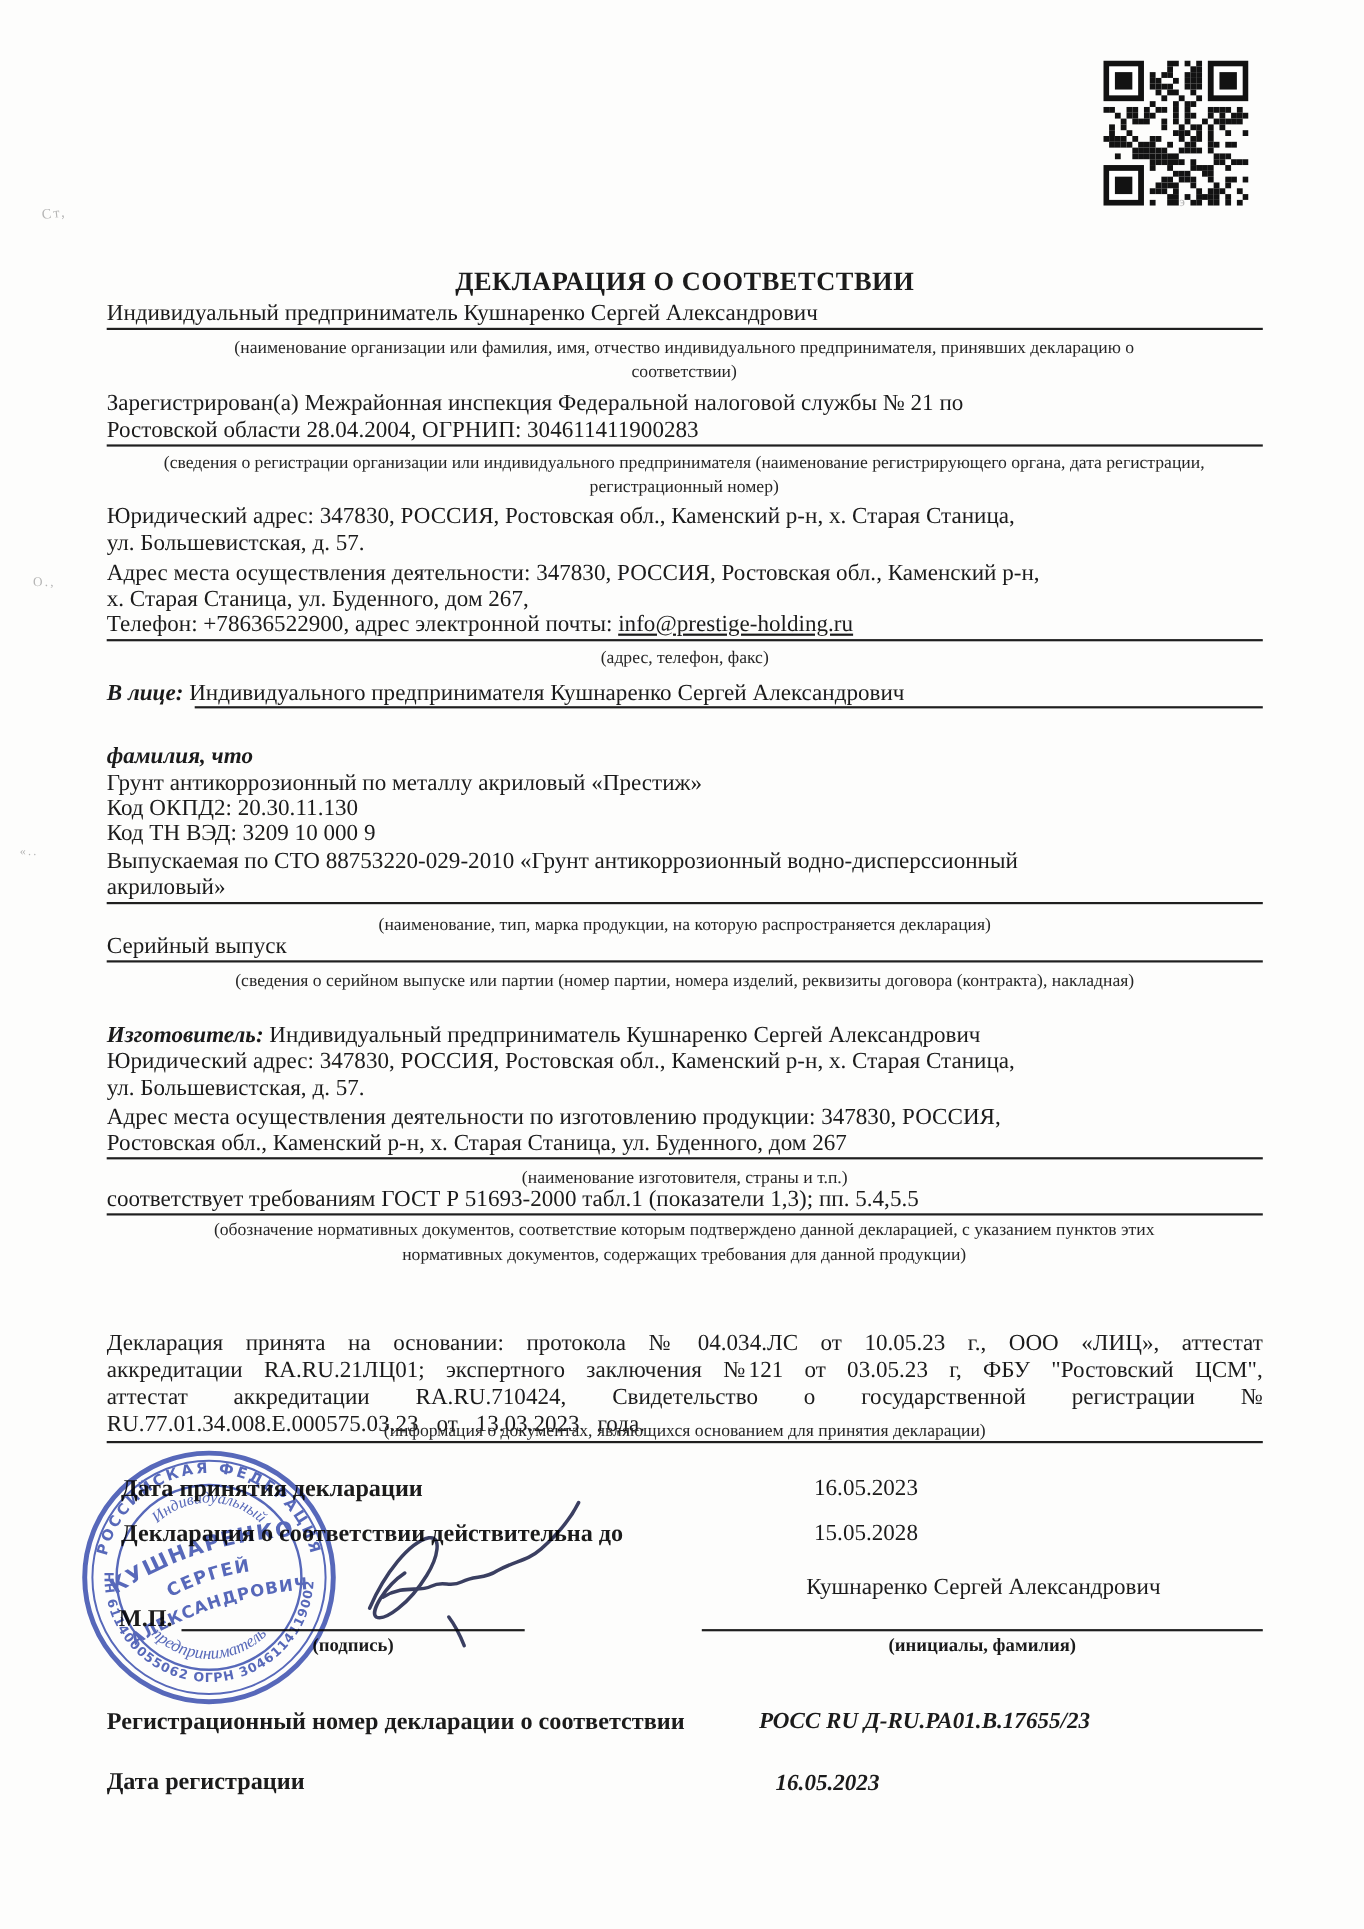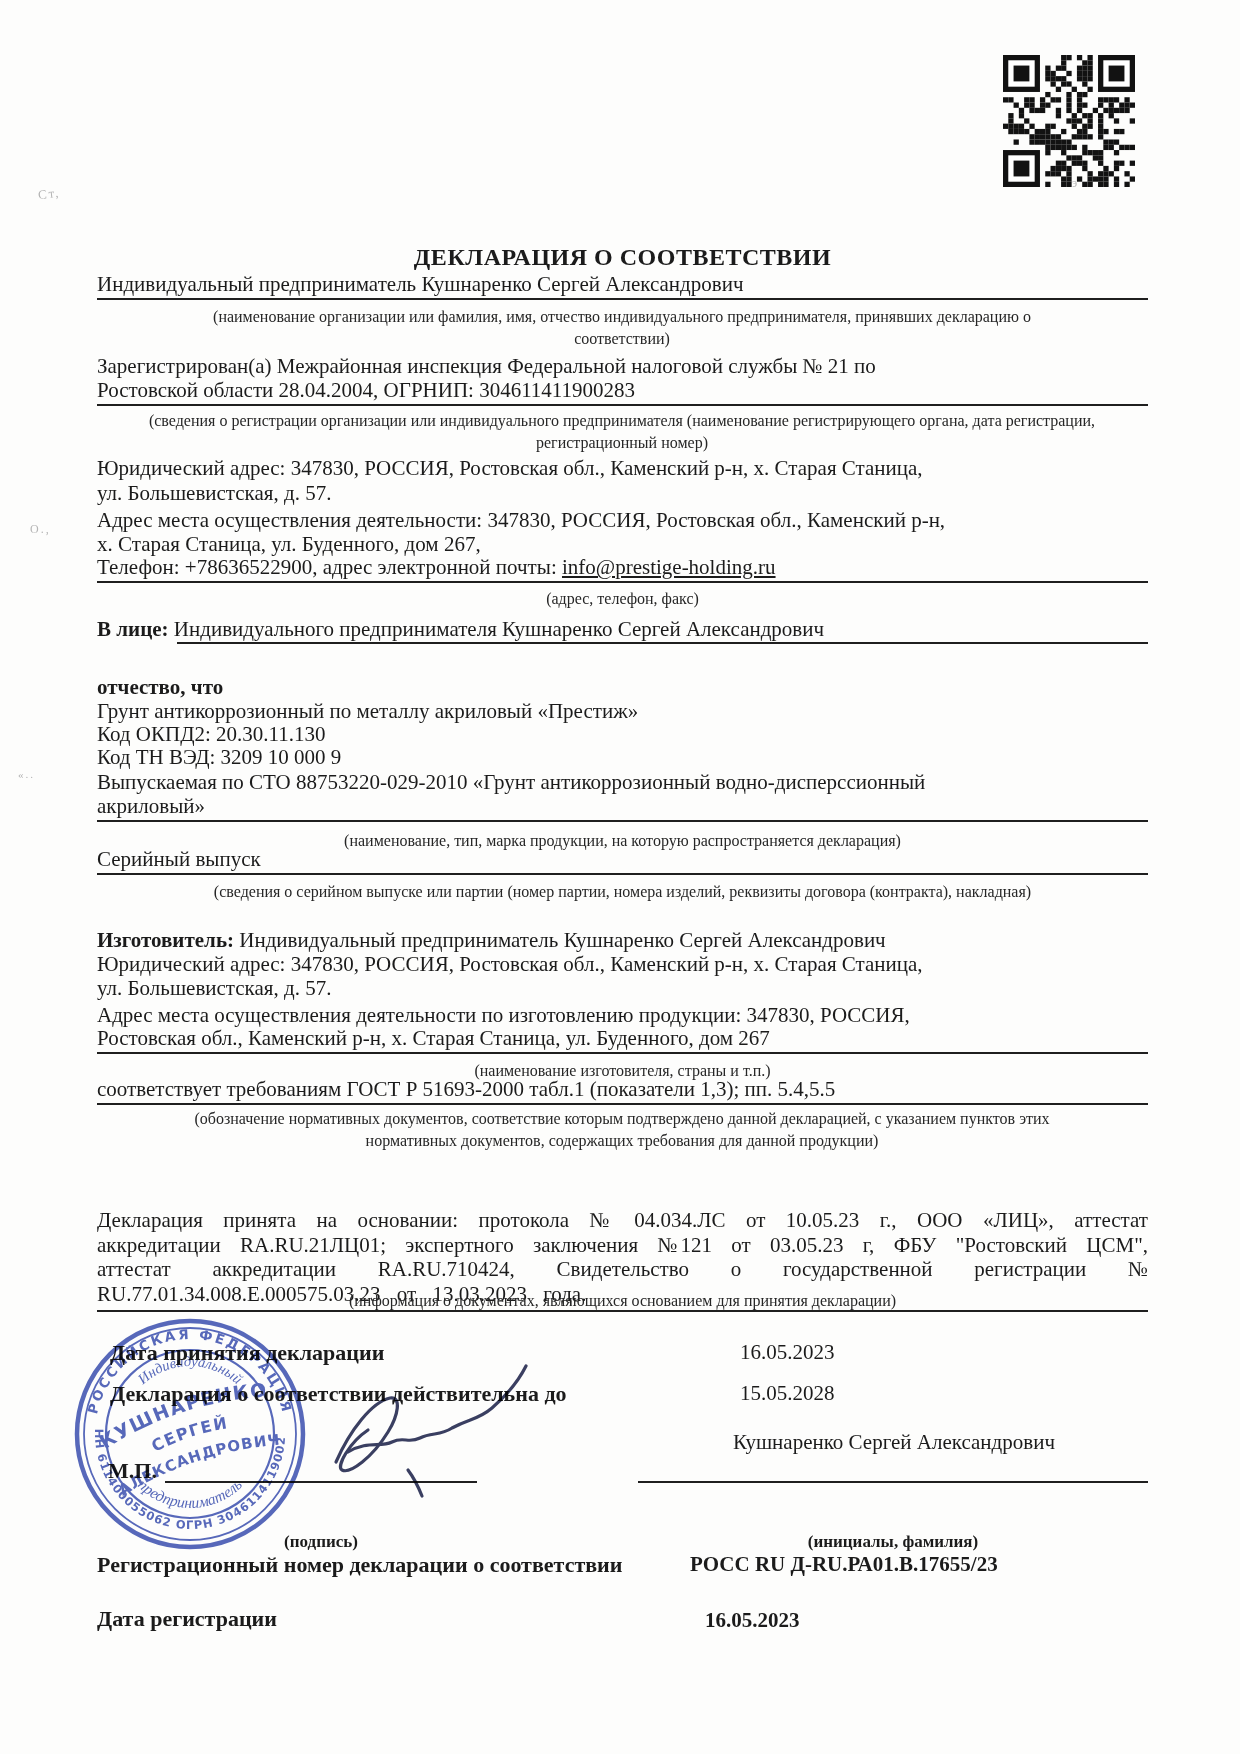--- a/index.html
+++ b/index.html
@@ -2,25 +2,25 @@
 <html><head>
 <meta charset="utf-8">
 <style>
   html,body{margin:0;padding:0;background:#ffffff;}
   .page{position:relative;width:1240px;height:1754px;background:#fdfdfc;overflow:hidden;
         font-family:"Liberation Serif","DejaVu Serif",serif;color:#1b1b1b;}
   .abs{position:absolute;left:97px;width:1051px;}
   .body-line{font-size:21px;line-height:24px;white-space:nowrap;}
   .ul{border-bottom:2px solid #1f1f1f;padding-bottom:2px;}
   .note{font-size:16px;line-height:22px;text-align:center;color:#262626;}
-  .b{font-weight:bold;}
+  .b{font-weight:bold;font-style:italic;}
   .title{font-size:24px;font-weight:bold;text-align:center;letter-spacing:.5px;}
   .email{text-decoration:underline;}
   .rule{position:absolute;border-top:2px solid #1f1f1f;height:0;}
-  .fieldnote{position:absolute;font-size:17px;font-weight:bold;text-align:center;margin-top:46px;}
+  .fieldnote{position:absolute;font-size:17px;font-weight:bold;text-align:center;}
   .rowlabel{position:absolute;font-size:22px;font-weight:bold;white-space:nowrap;}
   .rowvalue{position:absolute;font-size:21px;white-space:nowrap;}
   .artifact{position:absolute;color:#8f8f8f;opacity:.65;font-size:13px;letter-spacing:2px;}
   .qr{position:absolute;left:1003px;top:55px;width:132px;height:132px;}
   .stamp{position:absolute;left:58px;top:1302px;mix-blend-mode:multiply;opacity:.85;}
   .sig{position:absolute;left:300px;top:1340px;mix-blend-mode:multiply;}
   .basis{font-size:21px;line-height:24.5px;text-align:justify;word-spacing:11px;
          border-bottom:2px solid #1f1f1f;padding-bottom:4px;margin-top:32px;}
 </style>
 </head>
@@ -275,21 +275,21 @@
   <div class="abs body-line" style="top:532px;">х. Старая Станица, ул. Буденного, дом 267,</div>
   <div class="abs body-line ul" style="top:555px;"><span>Телефон: +78636522900, адрес электронной почты: </span><span class="email">info@prestige-holding.ru</span></div>
   <div class="abs note" style="top:588px;">(адрес, телефон, факс)</div>
 
   <div class="abs body-line" style="top:617px;position:absolute;">
     <span class="b">В лице:</span>
     <span>Индивидуального предпринимателя Кушнаренко Сергей Александрович</span>
     <span class="rule" style="left:80px;right:0;bottom:-3px;"></span>
   </div>
 
-  <div class="abs body-line b" style="top:675px;">отчество, что</div>
+  <div class="abs body-line b" style="top:675px;">фамилия, что</div>
   <div class="abs body-line" style="top:699px;">Грунт антикоррозионный по металлу акриловый «Престиж»</div>
   <div class="abs body-line" style="top:722px;">Код ОКПД2: 20.30.11.130</div>
   <div class="abs body-line" style="top:745px;">Код ТН ВЭД: 3209 10 000 9</div>
   <div class="abs body-line" style="top:770px;">Выпускаемая по СТО 88753220-029-2010 «Грунт антикоррозионный водно-дисперссионный</div>
   <div class="abs body-line ul" style="top:794px;">акриловый»</div>
   <div class="abs note" style="top:830px;">(наименование, тип, марка продукции, на которую распространяется декларация)</div>
   <div class="abs body-line ul" style="top:847px;">Серийный выпуск</div>
   <div class="abs note" style="top:881px;">(сведения о серийном выпуске или партии (номер партии, номера изделий, реквизиты договора (контракта), накладная)</div>
 
   <div class="abs body-line" style="top:928px;"><span class="b">Изготовитель:</span> <span>Индивидуальный предприниматель Кушнаренко Сергей Александрович</span></div>

